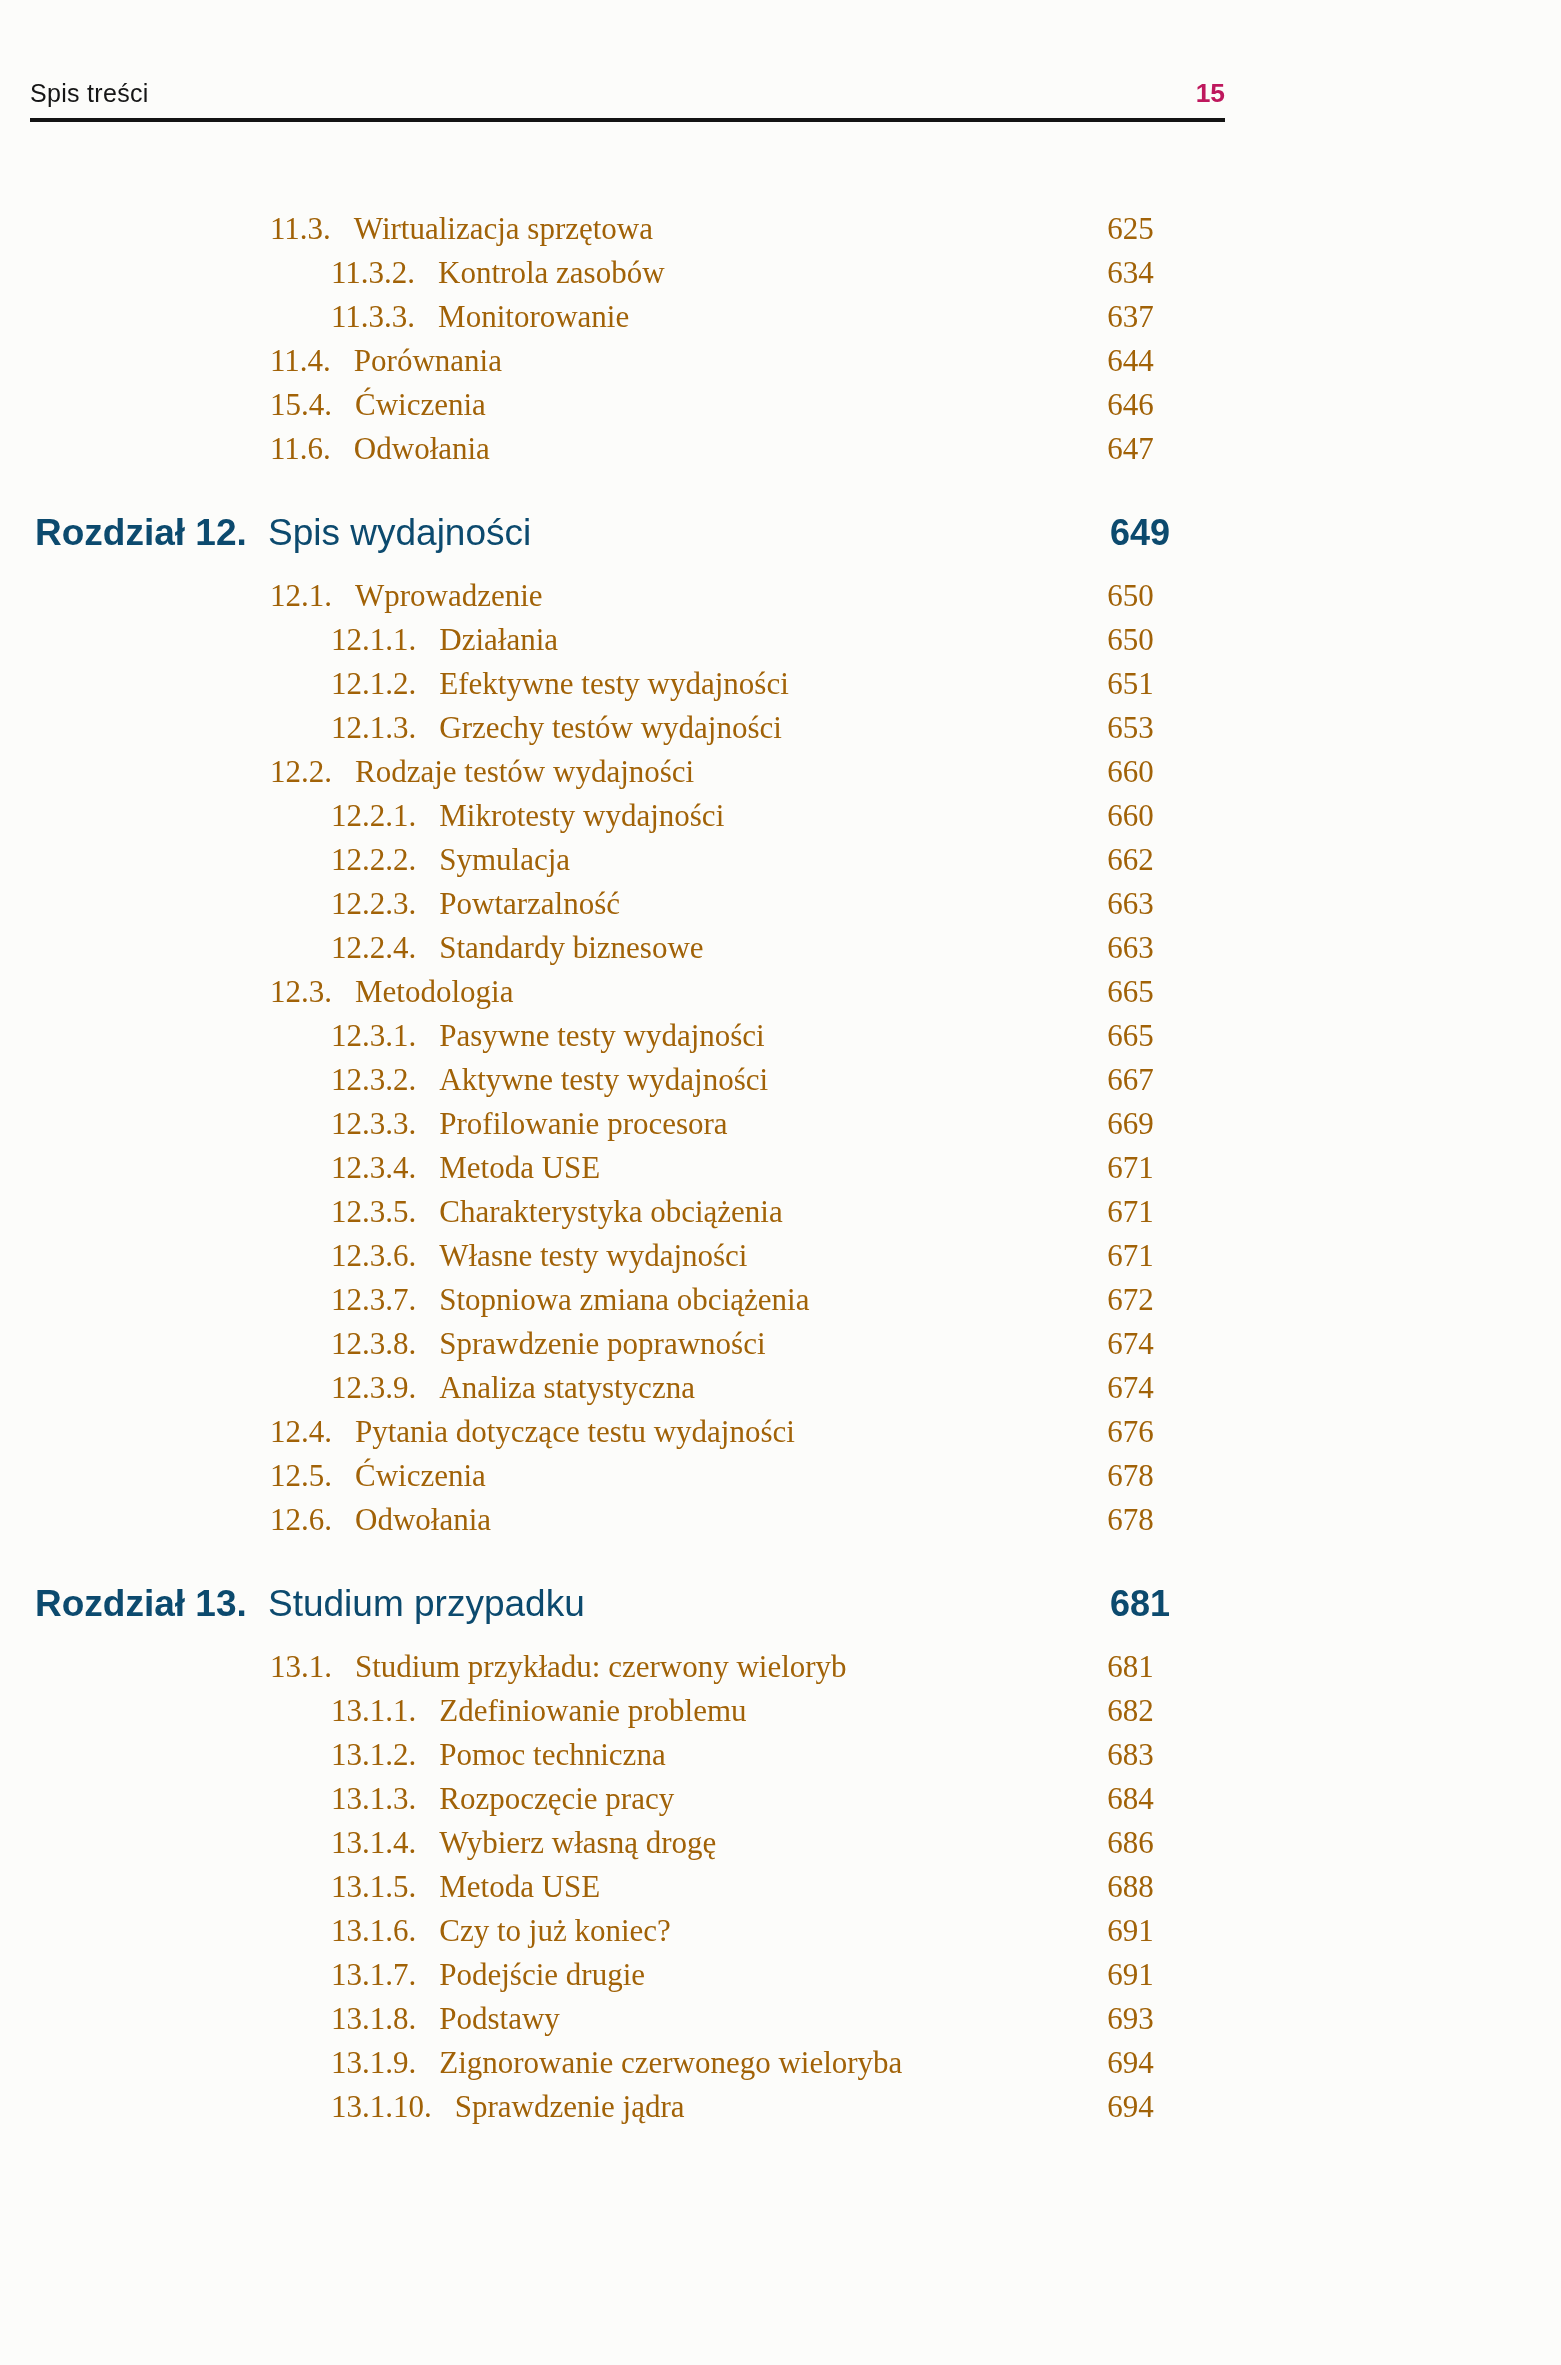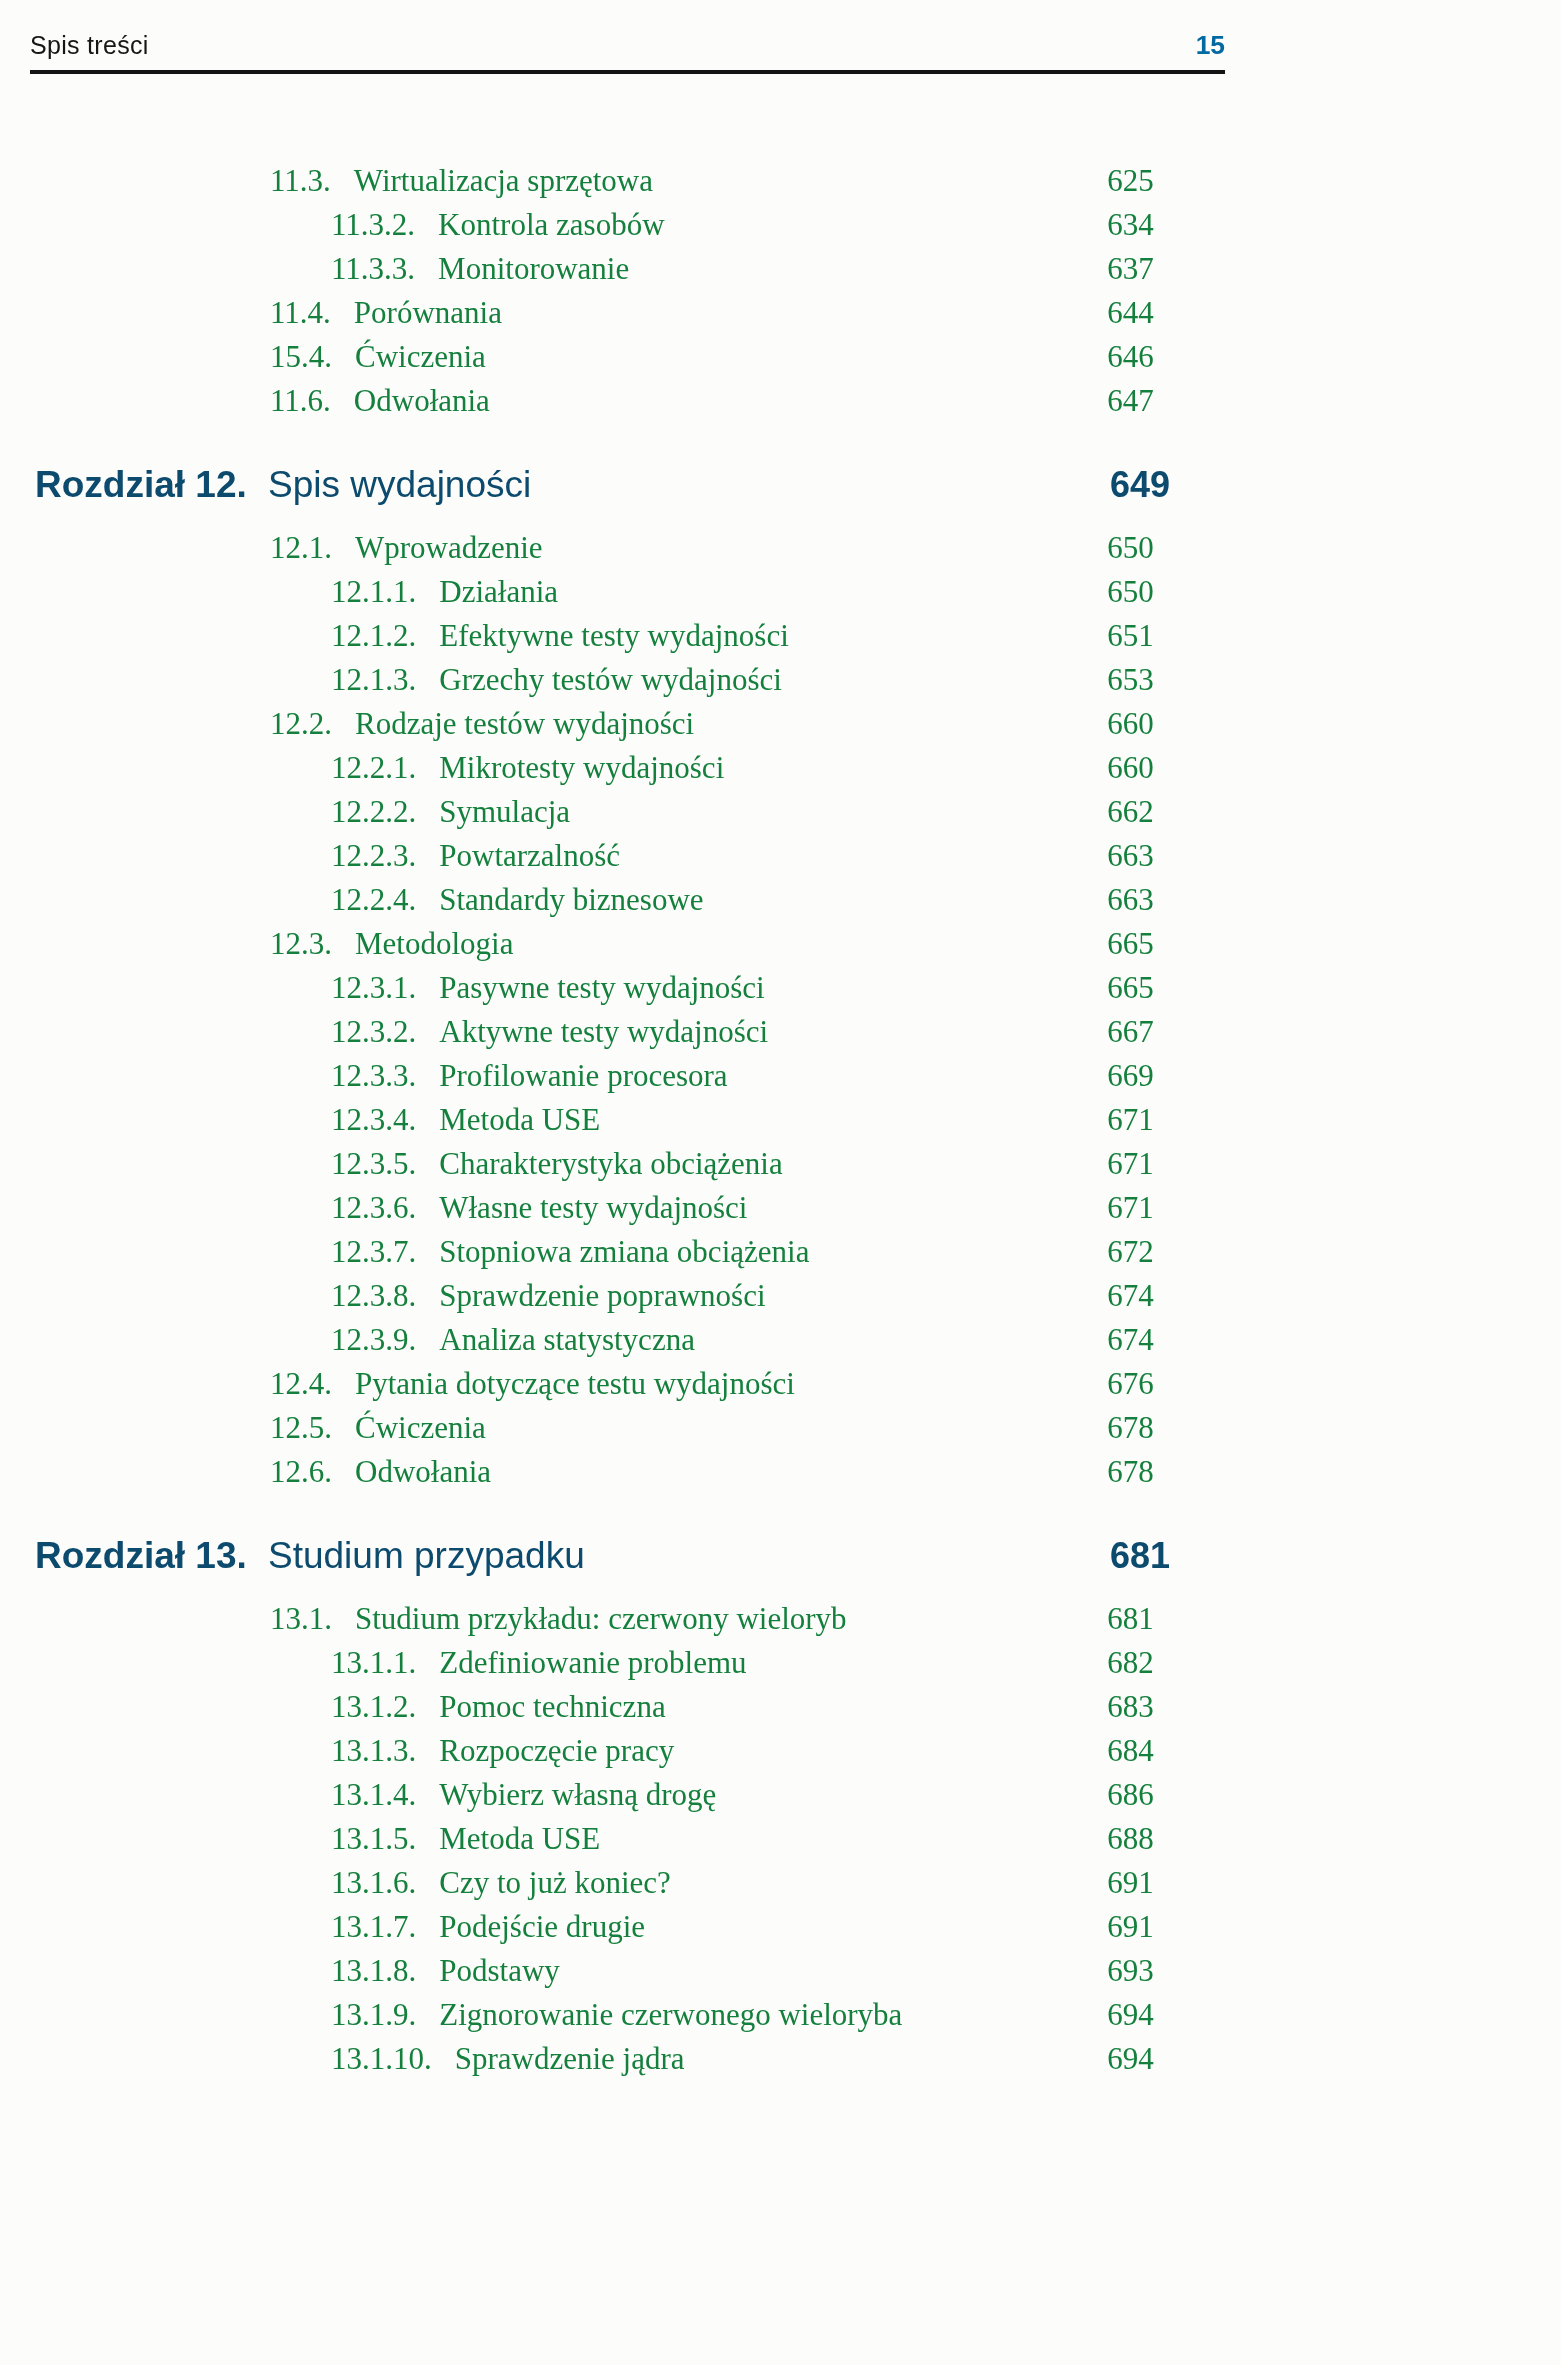--- a/index.html
+++ b/index.html
@@ -32,42 +32,43 @@
   }
   .running-header .hdr-left {
     font-size: 25px;
     font-weight: 400;
     color: #161616;
     letter-spacing: 0.3px;
   }
   .running-header .hdr-right {
     font-size: 26.4px;
     font-weight: 700;
-    color: #0369a1;
+    color: #be185d;
+    margin-top: 48px;
   }
   .header-rule {
     margin: 9.3px 32px 0 30px;
     height: 3.3px;
     background: #141414;
     border: none;
   }
 
   
   .toc {
     box-sizing: border-box;
     margin-top: 85px;
     padding: 0 87px 0 35px;
   }
 
   .entry-row {
     display: flex;
     align-items: baseline;
     font-size: 31px;
     line-height: 44px;
-    color: #15803d;
+    color: #a16207;
   }
   .entry-row.level1 { padding-left: 235px; }
   .entry-row.level2 { padding-left: 296px; }
   .entry-row .entry-num { white-space: pre; }
   .entry-row .entry-title { white-space: pre; margin-left: 23px; }
   .entry-row .entry-fill { flex: 1; }
   .entry-row .entry-page {
     text-align: center;
     min-width: 79px;
     white-space: pre;

